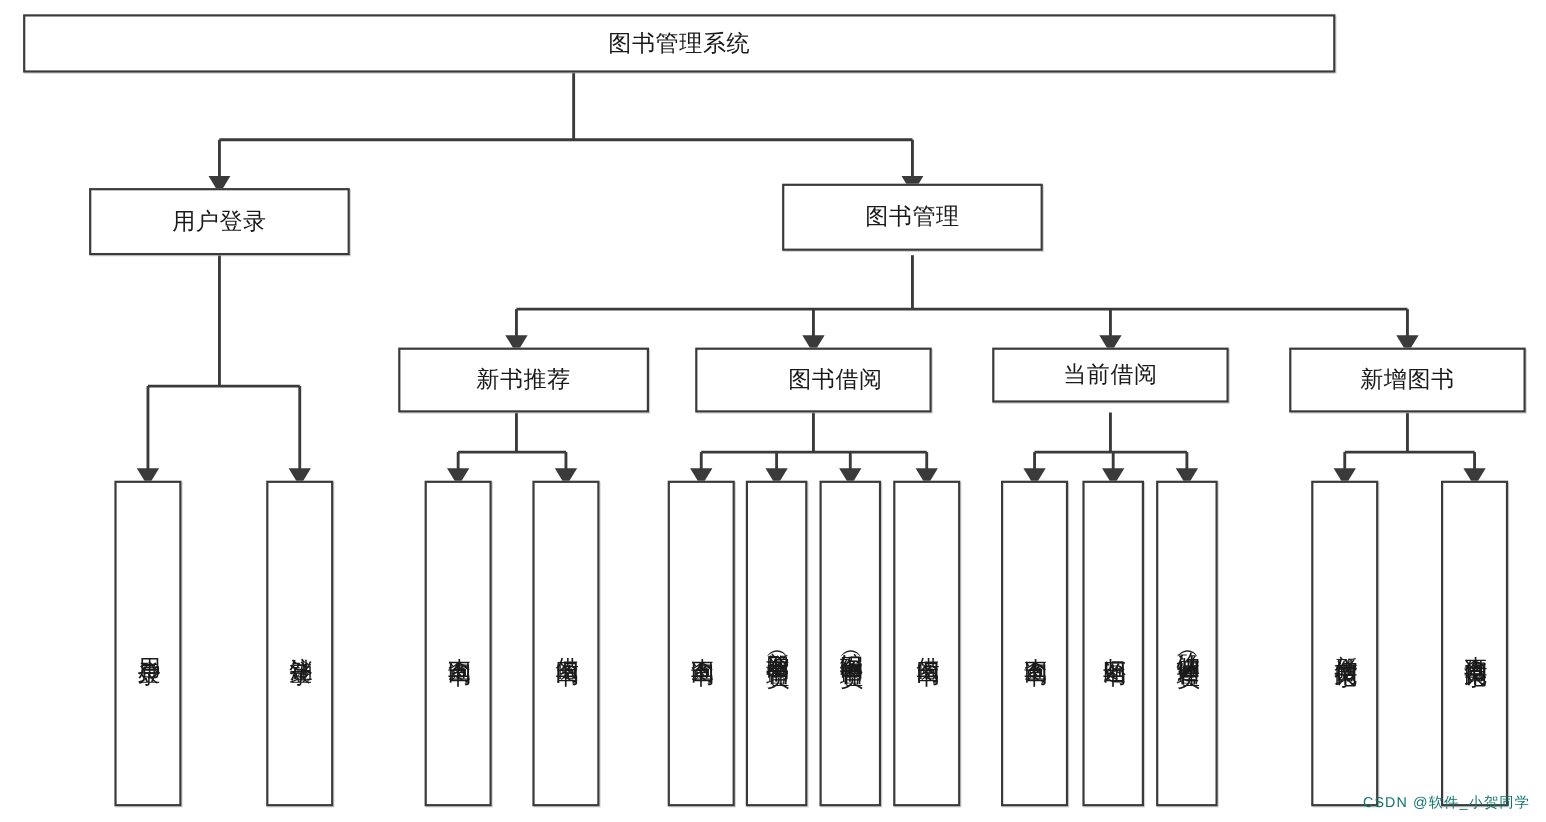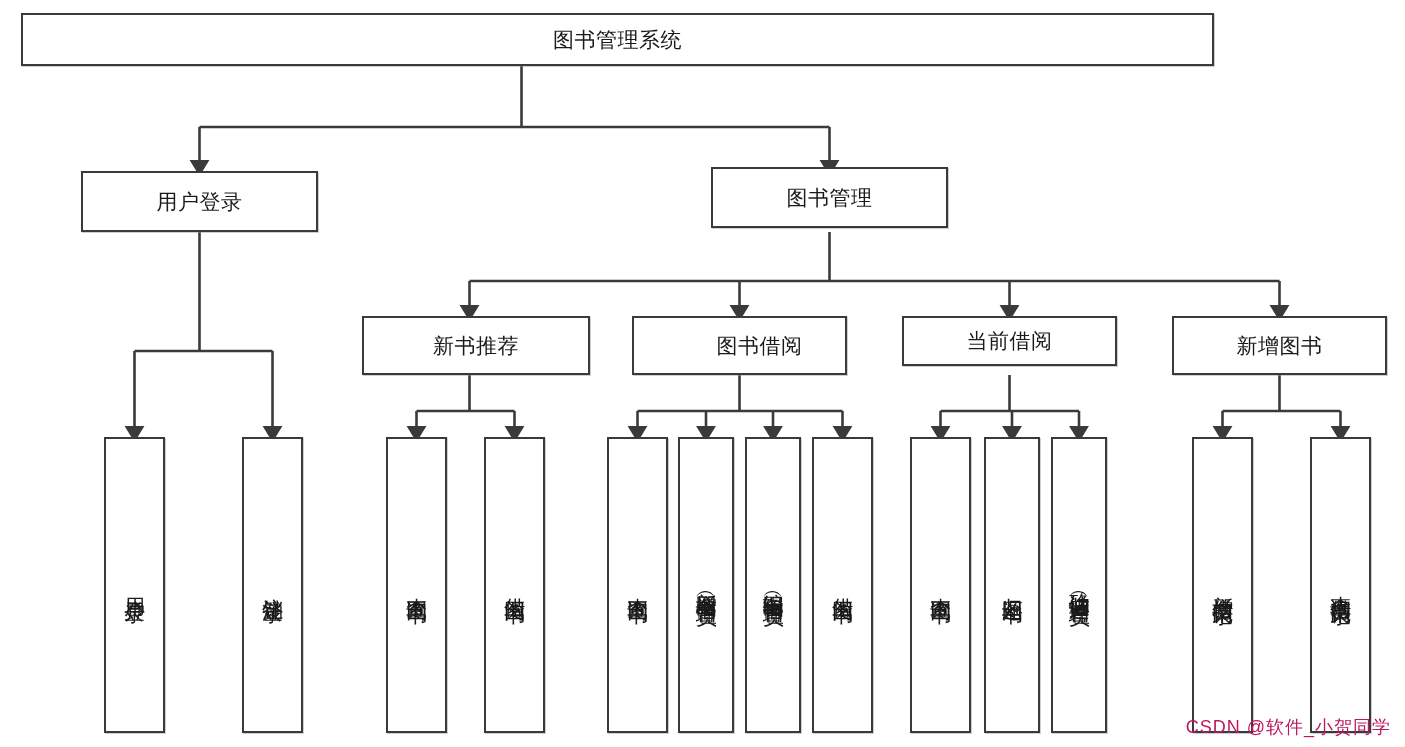--- a/index.html
+++ b/index.html
@@ -58,22 +58,22 @@
     white-space: normal;
     max-height: 100%;
   }
   .node .nlabel {
     display: block;
   }
   .watermark {
     position: absolute;
     right: 14px;
     bottom: 8px;
-    font-size: 18px;
-    color: #be185d;
+    font-size: 13px;
+    color: #0f766e;
     letter-spacing: 1px;
     white-space: nowrap;
     pointer-events: none;
   }
 </style>
 </head>
 <body>
 
 <div id="diagram-root">
 

